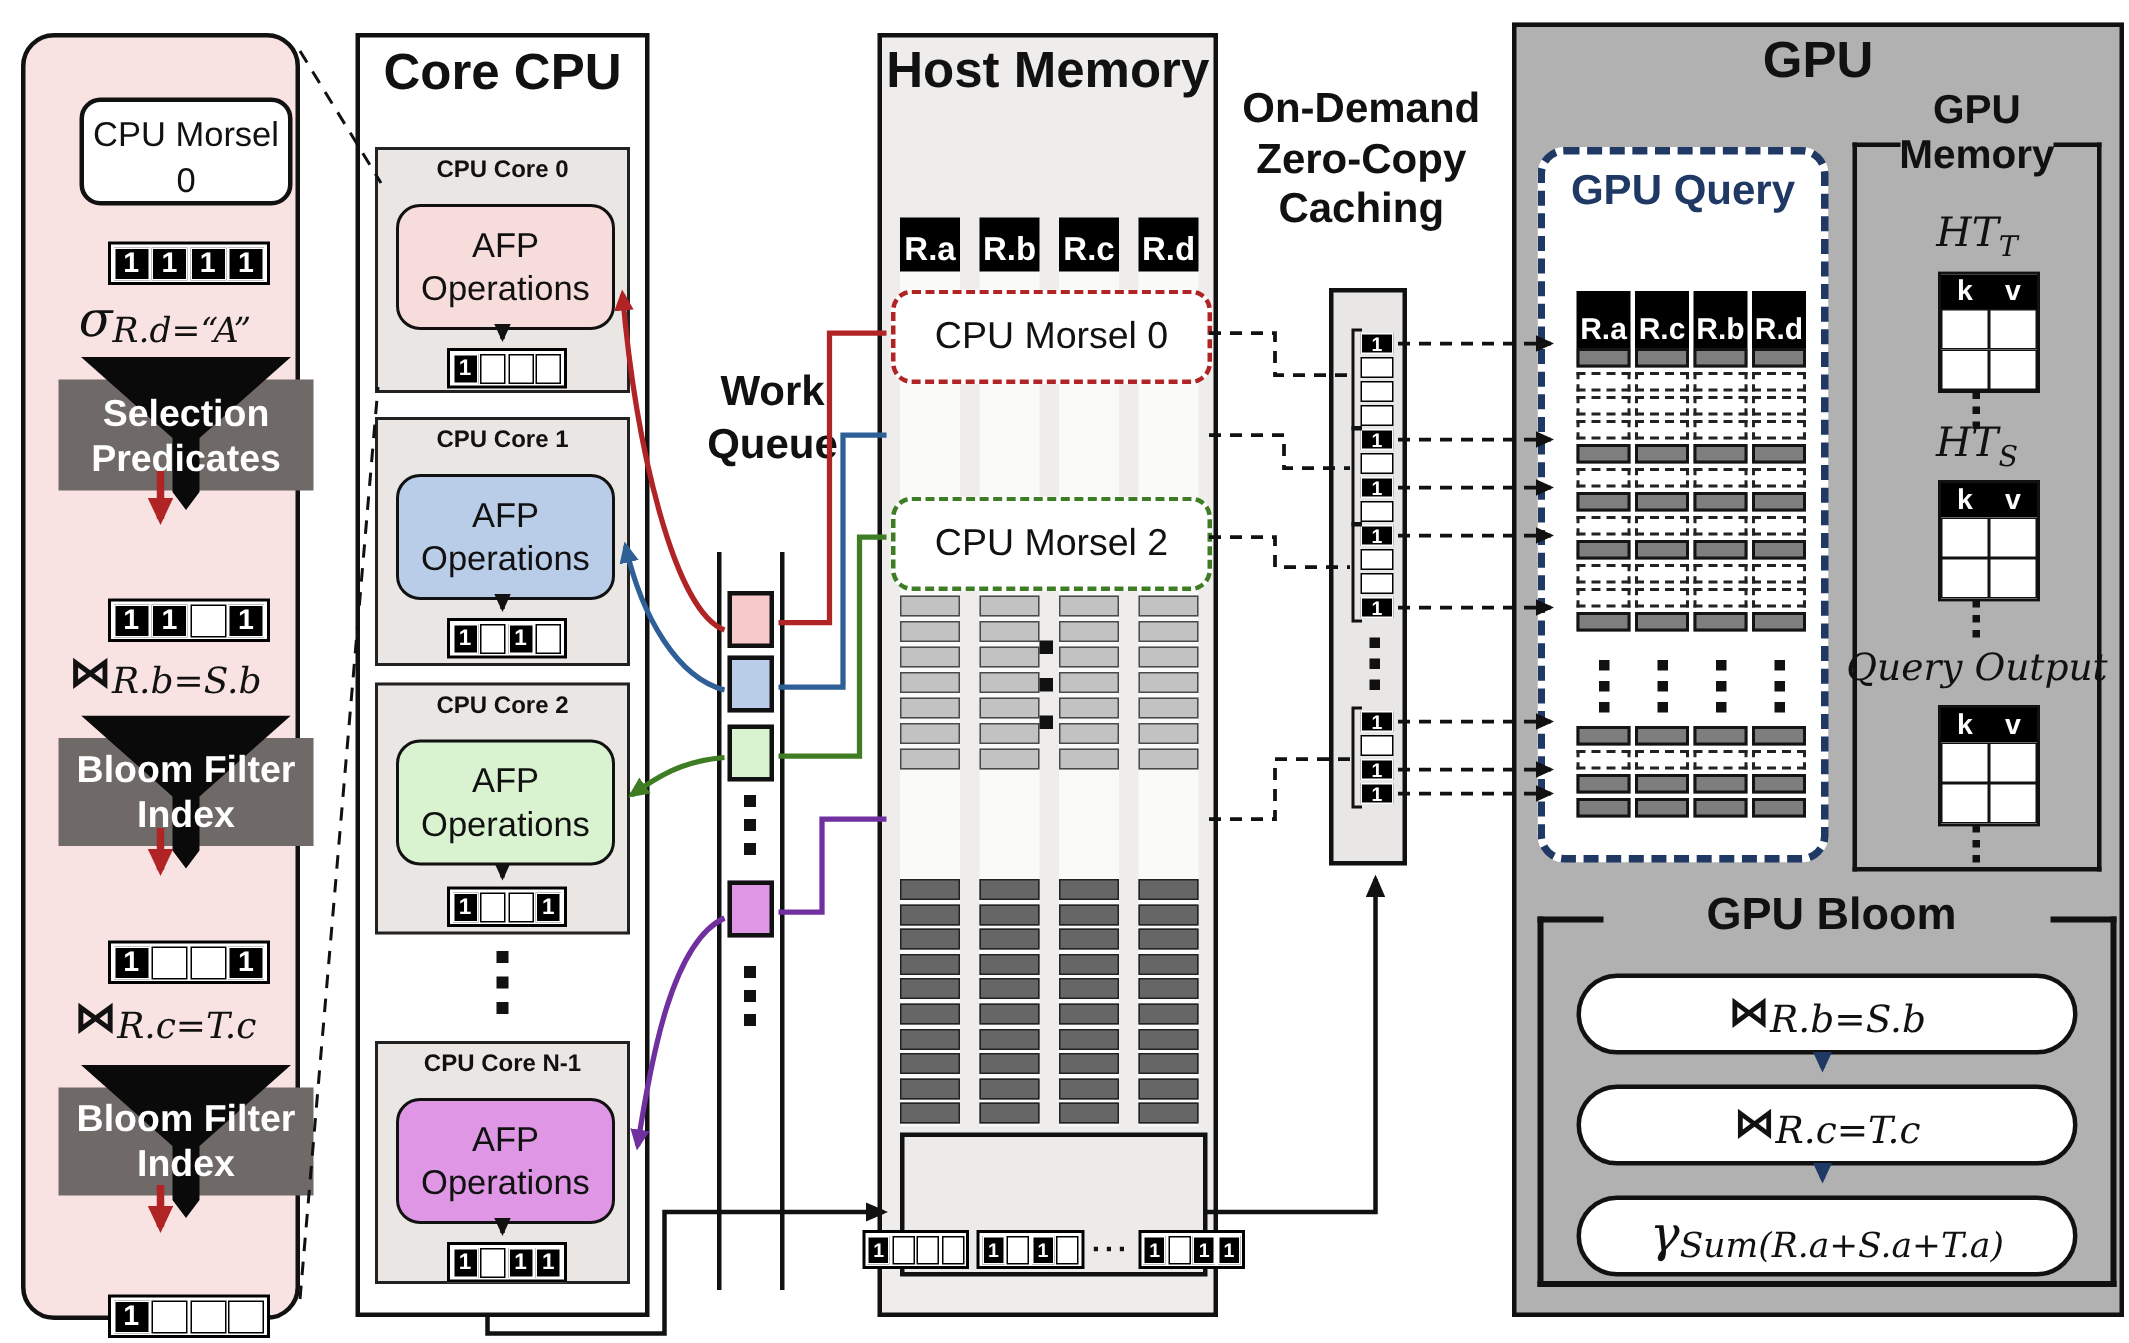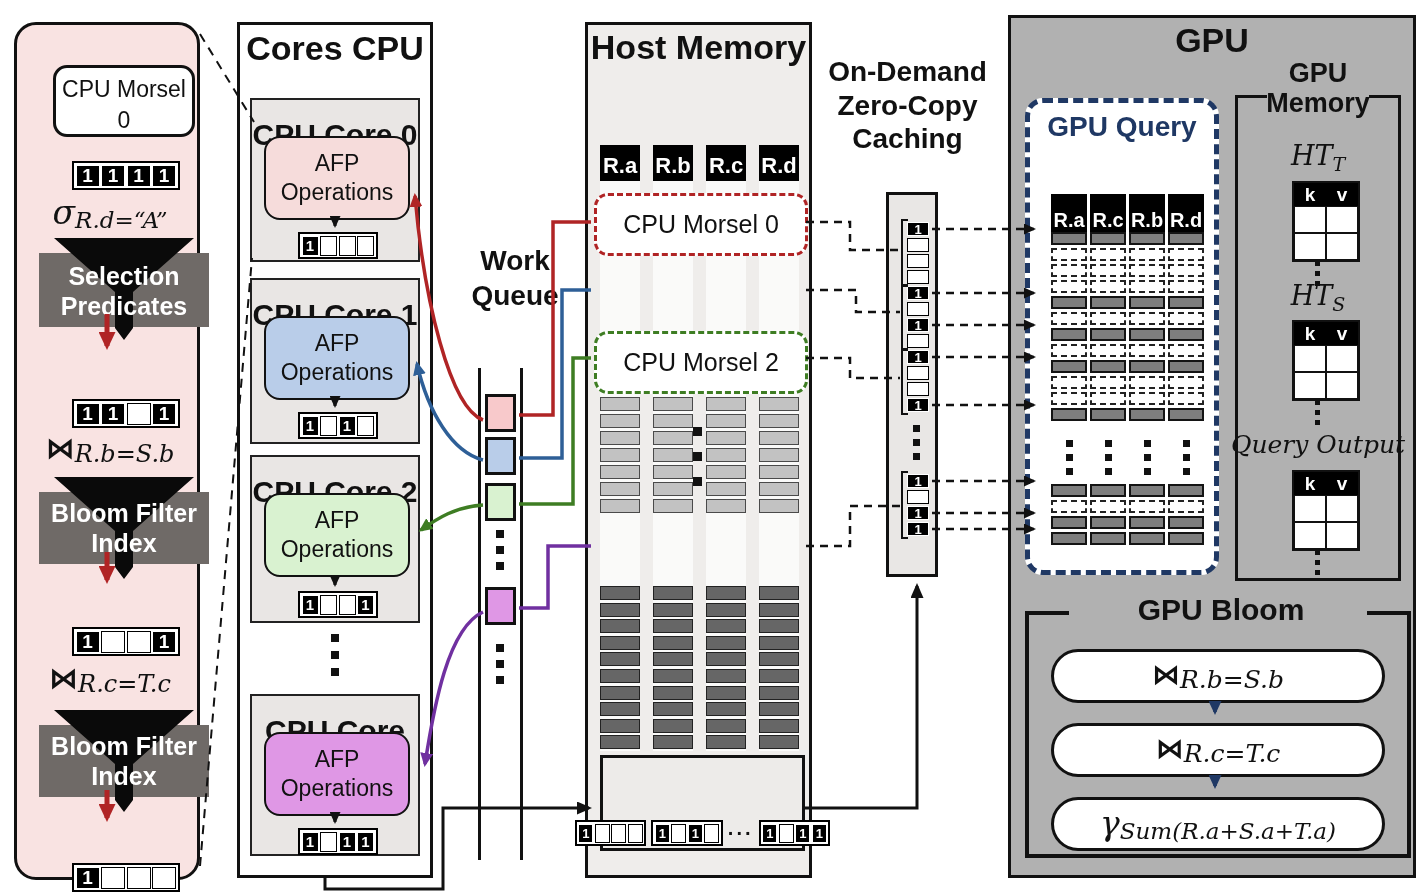--- a/index.html
+++ b/index.html
@@ -25,21 +25,21 @@
        font-weight:bold;color:#fff;box-sizing:border-box;}
   .bvc.on{background:#000;border-color:#fff;}
   .bvc.off{background:#fff;}
   .bv-lg .bvc{width:24px;height:22px;font-size:19px;}
   .bv-md .bvc{width:17px;height:20px;font-size:15px;}
   .bv-sm .bvc{width:15px;height:19px;font-size:13px;}
 
   
   #host-cpu{left:237px;top:22px;width:196px;height:856px;background:#fff;border:3px solid #111;}
   .corebox{left:250px;width:170px;background:#e9e6e4;border:2.5px solid #222;}
-  .coretitle{width:100%;top:18px;font-size:30px;font-weight:bold;}
+  .coretitle{width:100%;top:5px;font-size:16px;font-weight:bold;}
   .afp{left:12px;width:146px;height:84px;border:2.5px solid #111;border-radius:16px;
        font-size:23px;line-height:1.25;display:flex;align-items:center;justify-content:center;text-align:center;}
   .sqdot{position:absolute;background:#111;}
 
   
   #wq-label{left:448px;top:243px;width:134px;font-size:28px;font-weight:bold;line-height:1.25;}
   .rail{width:3px;background:#111;top:368px;height:492px;}
   .qsq{left:485px;width:31px;height:38px;border:3px solid #111;}
 
   
@@ -165,21 +165,21 @@
 
     <div class="abs bv bv-lg" style="left:55px;top:838px;">
         <div class="bvc on">1</div>
         <div class="bvc off"></div>
         <div class="bvc off"></div>
         <div class="bvc off"></div>
       </div>
   </div>
 
   <div id="host-cpu" class="abs">
-    <div class="abs ctr" style="width:100%;top:4px;font-size:34px;font-weight:bold;">Cores CPU</div>
+    <div class="abs ctr" style="width:100%;top:4px;font-size:34px;font-weight:bold;">Core CPU</div>
   </div>
 
   <div class="abs corebox" style="top:98px;height:164px;">
     <div class="abs ctr coretitle">CPU Core 0</div>
     <div class="abs afp" style="top:36px;background:var(--c-pink);">
       <span>AFP Operations</span>
       </div>
     <div class="abs bv bv-md" style="left:46px;top:132px;">
         <div class="bvc on">1</div>
         <div class="bvc off"></div>

